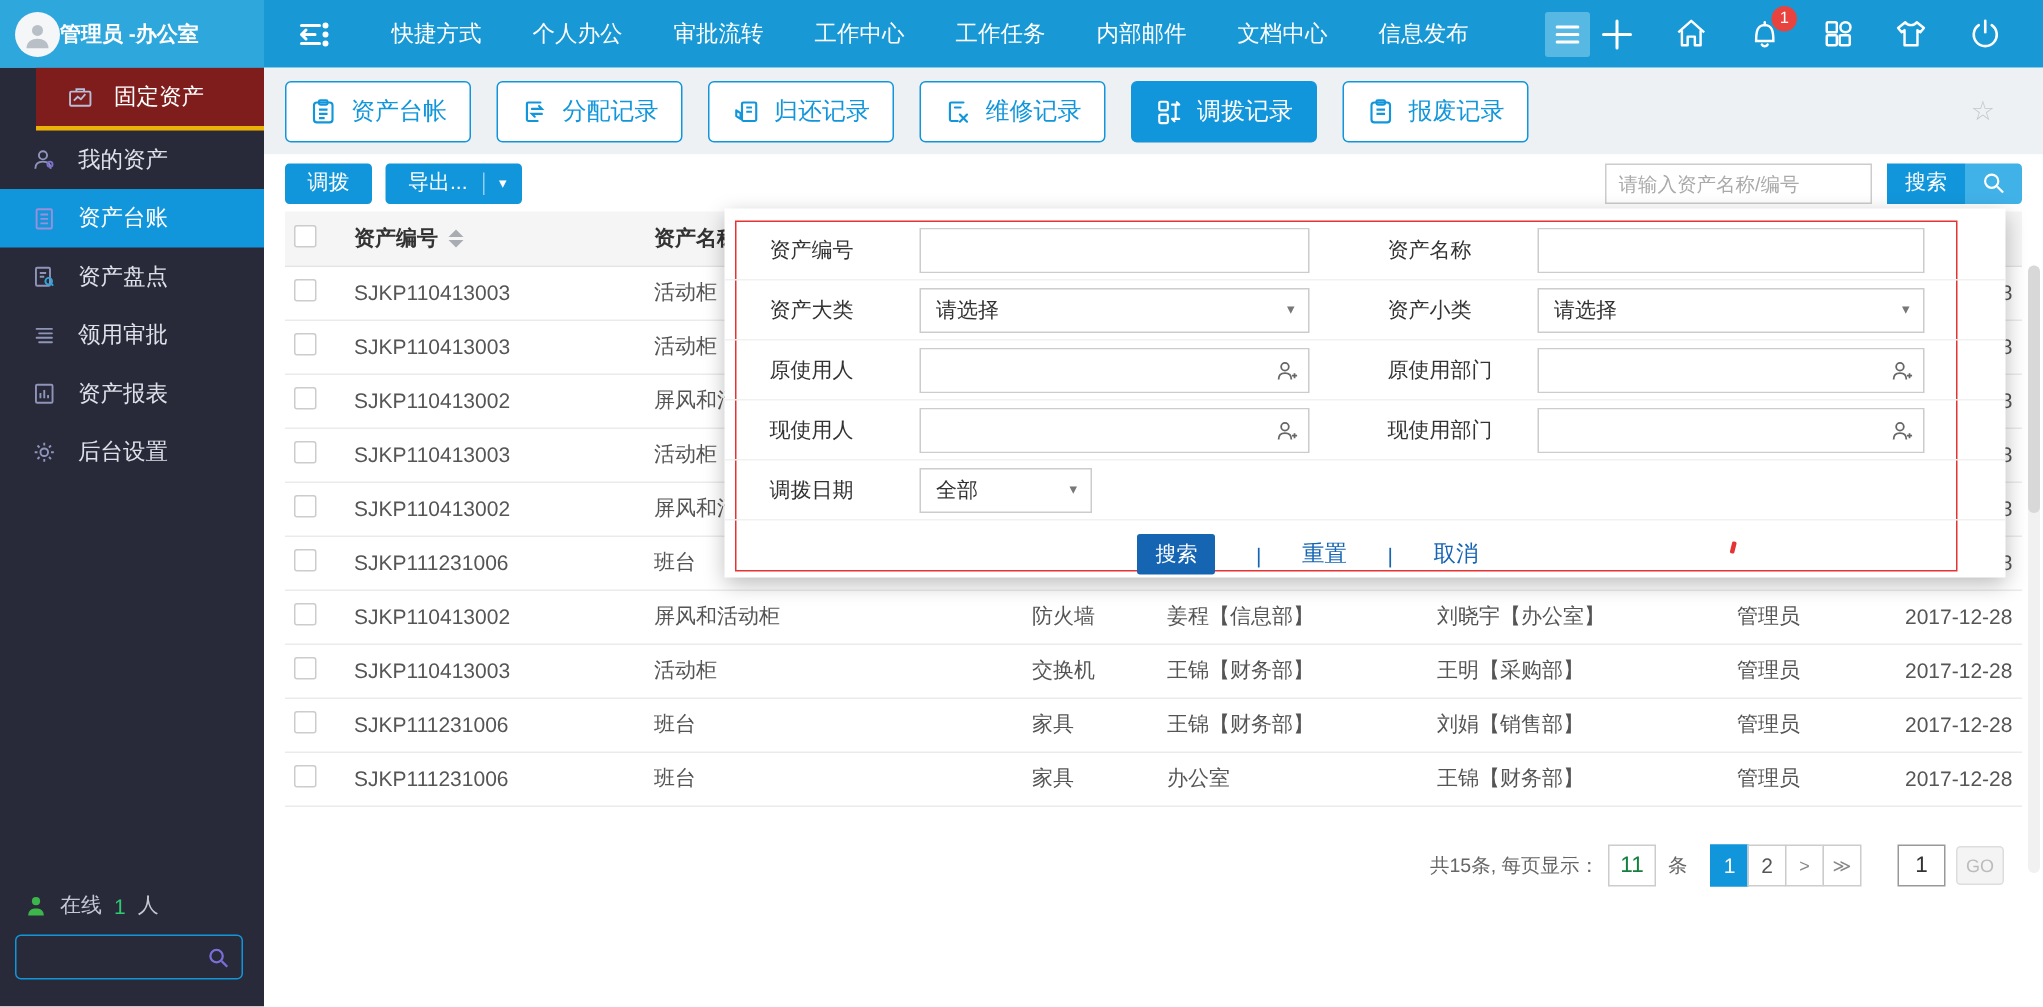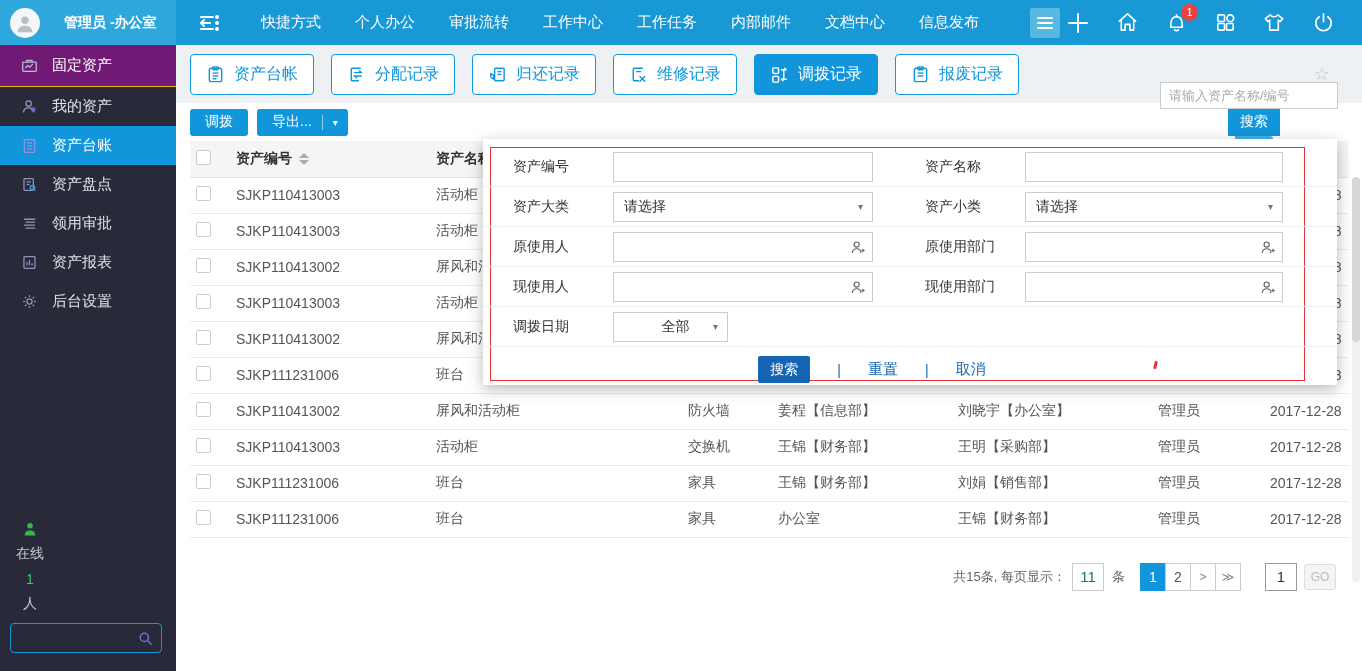--- a/index.html
+++ b/index.html
@@ -4,21 +4,21 @@
 <style>
   * { box-sizing: border-box; margin: 0; padding: 0; }
   html,body { width:1362px; height:671px; overflow:hidden;
     font-family:"Liberation Sans","DejaVu Sans",sans-serif; background:#fff; }
   body { position:relative; }
 
   
   .topbar { position:absolute; left:0; top:0; width:1362px; height:45px;
     background:#1899d6; display:flex; align-items:center; color:#fff; z-index:5; }
   .brand { width:176px; height:45px; background:#2ea7dd; display:flex; align-items:center;
-    padding-left:10px; gap:24px; flex:0 0 auto; }
+    padding-left:10px; gap:0; flex:0 0 auto; }
   .avatar { width:30px; height:30px; border-radius:50%; background:#f4f6f8;
     display:flex; align-items:center; justify-content:center; overflow:hidden; }
   .brand-name { font-size:14px; font-weight:bold; color:#fff; white-space:nowrap; }
   .collapse-btn { margin-left:20px; display:flex; align-items:center; cursor:pointer; }
   .topmenu { display:flex; align-items:center; margin-left:22px;font-family:Liberation Serif, serif; }
   .topmenu-item { font-size:15px; color:#fff; padding:0 17px; height:45px;
     display:flex; align-items:center; cursor:pointer; white-space:nowrap; }
   .menu-toggle { width:30px; height:30px; background:#58b8e4; border-radius:2px;
     margin-left:34px; display:flex; align-items:center; justify-content:center; cursor:pointer; }
   .top-icons { margin-left:auto; display:flex; align-items:center; gap:23px; padding-right:26px; }
@@ -26,25 +26,25 @@
     width:26px; height:26px; cursor:pointer; }
   .badge { position:absolute; top:-6px; right:-9px; min-width:17px; height:17px; border-radius:9px;
     background:#e8433f; color:#fff; font-size:11px; display:flex; align-items:center;
     justify-content:center; padding:0 4px; }
 
   
   .sidebar { position:absolute; left:0; top:45px; width:176px; height:626px;
     background:#282a39; z-index:4; }
   .side-item { height:39px; display:flex; align-items:center; gap:14px; padding-left:20px;
     color:#dfe1ea; font-size:15px; cursor:pointer; }
-  .side-item.header { height:42px; background:#701a75; color:#fff; border-bottom:1px solid #eab308; }
+  .side-item.header { height:42px; background:#7f1d1d; color:#fff; border-bottom:3px solid #eab308;margin-left:24px; }
   .side-item.active { background:#1296db; color:#fff; }
   .side-ic { width:18px; height:18px; display:flex; align-items:center; justify-content:center; flex:0 0 auto; }
   .online-row { position:absolute; left:16px; bottom:58px; display:flex; align-items:center;
-    gap:8px; font-size:14px; color:#c5c8d4;flex-direction:column; }
+    gap:8px; font-size:14px; color:#c5c8d4; }
   .online-count { color:#2ecc71; }
   .side-search { position:absolute; left:10px; bottom:18px; width:152px; height:30px;
     border:1px solid #1296db; border-radius:4px; display:flex; align-items:center; background:transparent; }
   .side-search input { flex:1; background:transparent; border:none; outline:none;
     color:#cfd2de; font-size:13px; padding:0 8px; width:110px; }
   .side-search .mag { margin-right:8px; display:flex; }
 
   
   .main { position:absolute; left:176px; top:45px; width:1186px; height:626px; background:#fff; }
   .tabs-strip { height:58px; background:#eef1f3; display:flex; align-items:center;
@@ -53,21 +53,21 @@
     color:#1296db; font-size:16px; display:flex; align-items:center; gap:9px; cursor:pointer; white-space:nowrap; }
   .tab.active { background:#1296db; color:#fff; }
   .fav-star { margin-left:auto; margin-right:32px; color:#c3c7cb; font-size:18px; cursor:pointer; }
 
   .toolbar { height:38px; display:flex; align-items:center; padding:0 14px; gap:9px; background:#fff; }
   .btn-blue { background:#1296db; color:#fff; border:none; border-radius:3px; height:27px;
     font-size:14px; padding:0 15px; cursor:pointer; display:flex; align-items:center; }
   .btn-export { gap:10px; padding-right:10px; }
   .btn-export .divider { width:1px; height:15px; background:rgba(255,255,255,.55); }
   .btn-export .caret { font-size:10px; }
-  .toolbar-right { margin-left:auto; display:flex; align-items:center;flex-direction:column; }
+  .toolbar-right { margin-left:auto; display:flex; align-items:center; }
   .tb-search-input { width:178px; height:27px; border:1px solid #ccc; font-size:13px;
     padding:0 8px; color:#333; outline:none; margin-right:10px; }
   .tb-search-input::placeholder { color:#aaa; }
   .tb-search-btn { width:52px; height:27px; background:#1296db; color:#fff; border:none;
     font-size:14px; cursor:pointer; }
   .tb-search-ic { width:38px; height:27px; background:#41b2e8; border:none; border-radius:0 3px 3px 0;
     display:flex; align-items:center; justify-content:center; cursor:pointer; }
 
   
   .tbl { margin:0 14px; width:1158px; border-collapse:collapse; table-layout:fixed; }
@@ -114,21 +114,21 @@
     border-bottom:1px solid #f1f1f1; }
   .ov-label { width:100px; font-size:14px; color:#333; flex:0 0 auto; }
   .ov-label.second { margin-left:52px; }
   .ov-ctrl { width:260px; height:30px; border:1px solid #ccc; position:relative; background:#fff;
     display:flex; align-items:center; }
   .ov-ctrl.w2 { width:258px; }
   .ov-ctrl input { border:none; outline:none; width:100%; height:100%; padding:0 26px 0 8px; font-size:14px; }
   .ov-ctrl .sel-val { padding-left:10px; font-size:14px; color:#333; }
   .ov-ctrl .caret { position:absolute; right:9px; color:#777; font-size:10px; }
   .ov-ctrl .person { position:absolute; right:6px; top:6px; }
-  .ov-ctrl.small { width:115px;justify-content:center; }
+  .ov-ctrl.small { width:115px; }
   .ov-btnrow { display:flex; align-items:center; justify-content:center; height:45px;
     transform:translateX(-38px); }
   .ov-search-btn { width:52px; height:27px; background:#1565b3; color:#fff; border:none;
     border-radius:2px; font-size:14px; cursor:pointer; }
   .ov-sep { color:#1565b3; margin:0 27px; font-size:14px; }
   .ov-link { color:#1565b3; font-size:15px; cursor:pointer; background:none; border:none; }
   .red-tick { position:absolute; right:180px; top:222px; width:3px; height:8px; background:#e53333;
     transform:rotate(14deg); border-radius:1px; }
 
   svg { display:block; }

